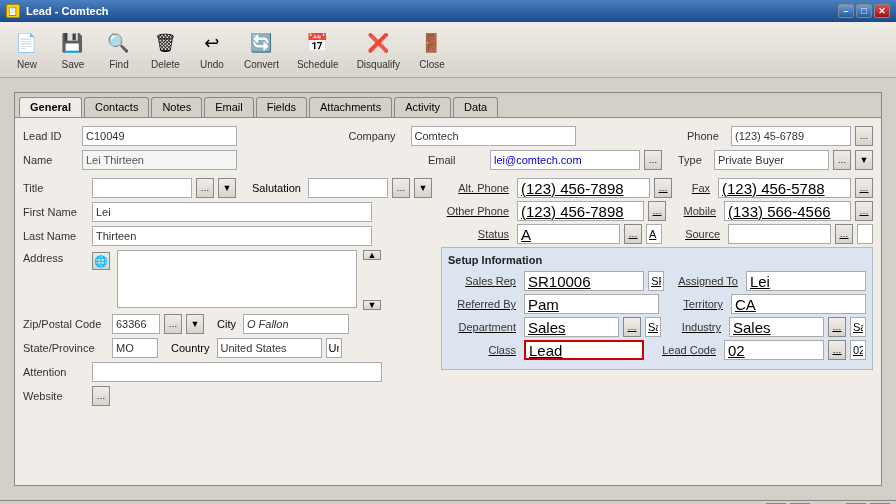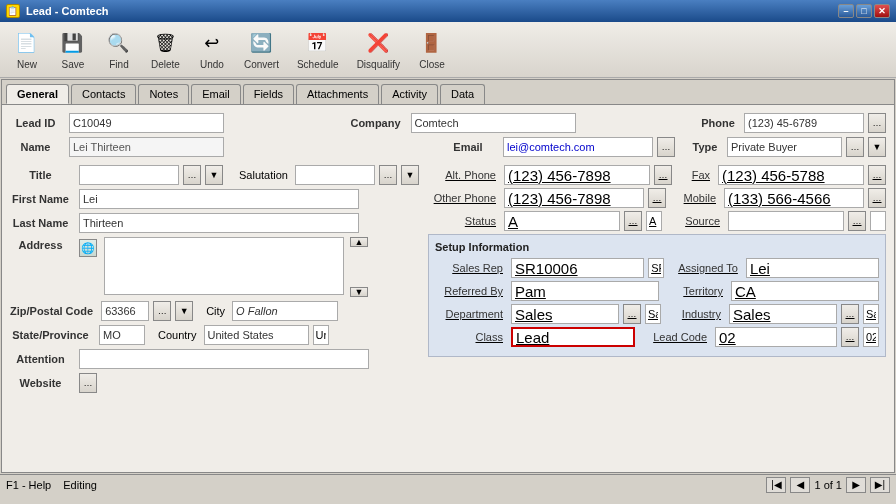--- a/index.html
+++ b/index.html
@@ -39,21 +39,21 @@
       background: transparent;
       cursor: pointer;
       min-width: 42px;
     }
     .tool-icon { width: 28px; height: 28px; display: flex; align-items: center; justify-content: center; font-size: 18px; }
     .tool-label { font-size: 10px; color: #333; }
 
     
     .main-content {
       background: #f0ede8;
-      margin: 1px;
+      margin: 14px;
       border: 1px solid #888;
       height: calc(504px - 22px - 56px - 24px - 8px);
     }
 
     .tabs-bar {
       background: #d4d0c8;
       display: flex;
       border-bottom: 1px solid #888;
       padding-top: 4px;
       padding-left: 4px;
@@ -85,23 +85,22 @@
     
     .form-row {
       display: flex;
       align-items: center;
       margin-bottom: 4px;
       gap: 4px;
     }
     .field-label {
       color: #333;
       min-width: 55px;
-      text-align: center;
+      text-align: left;
       padding-right: 4px;
-      font-weight: bold;
     }
     .field-input {
       border: 1px solid #aaa;
       background: white;
       height: 20px;
       padding: 1px 3px;
       font-size: 11px;
       color: #333;
     }
     .field-input.readonly {

